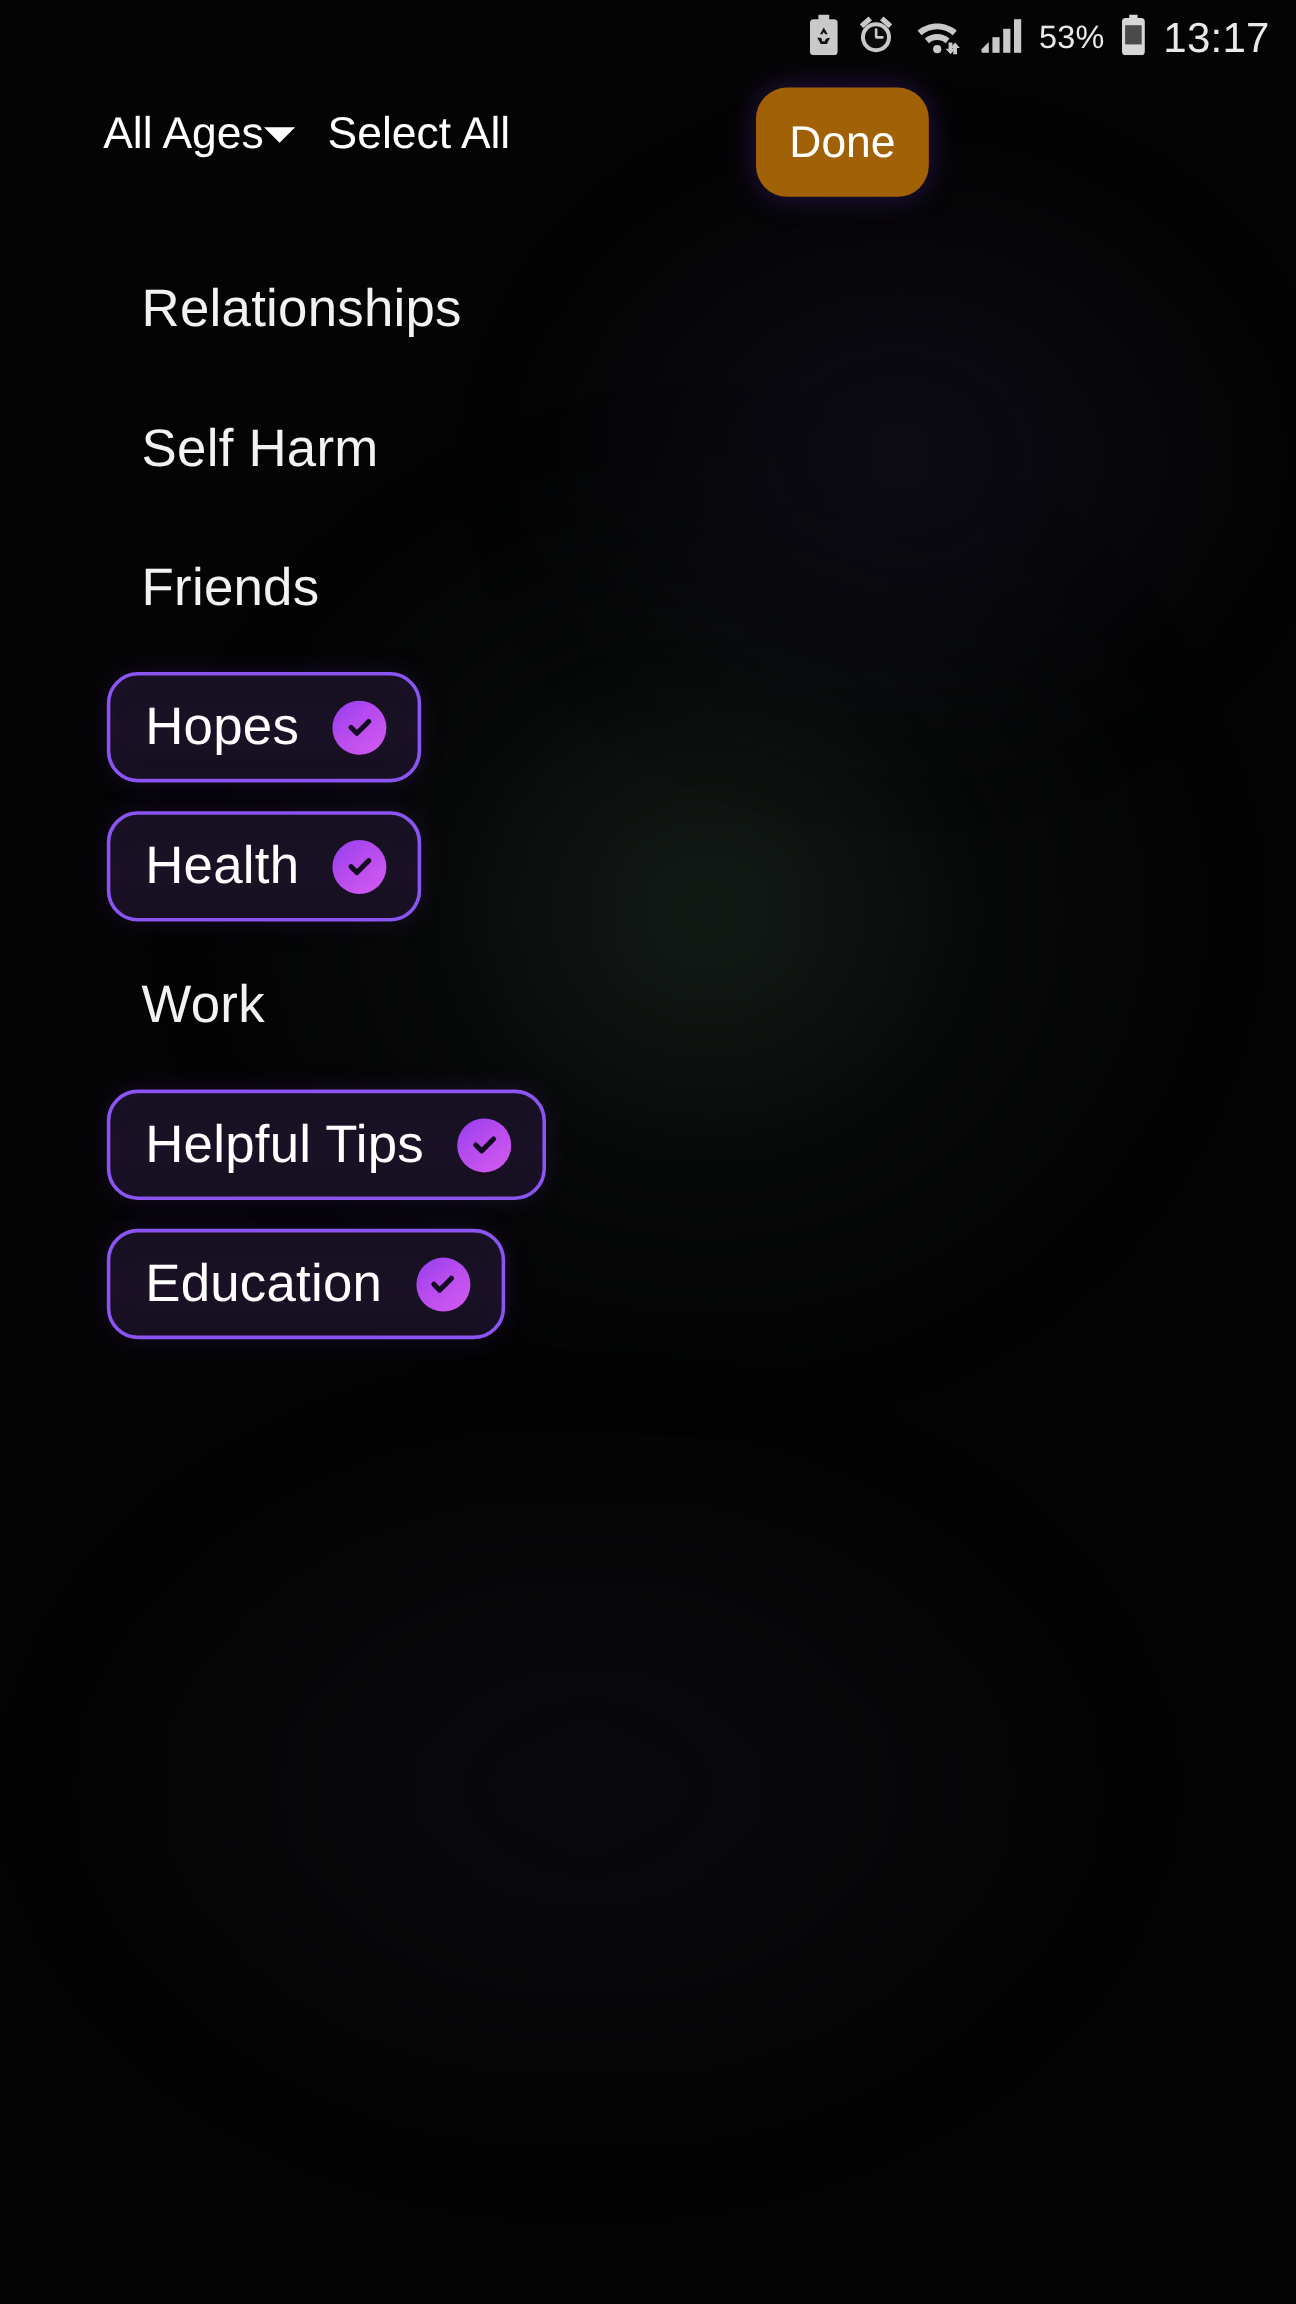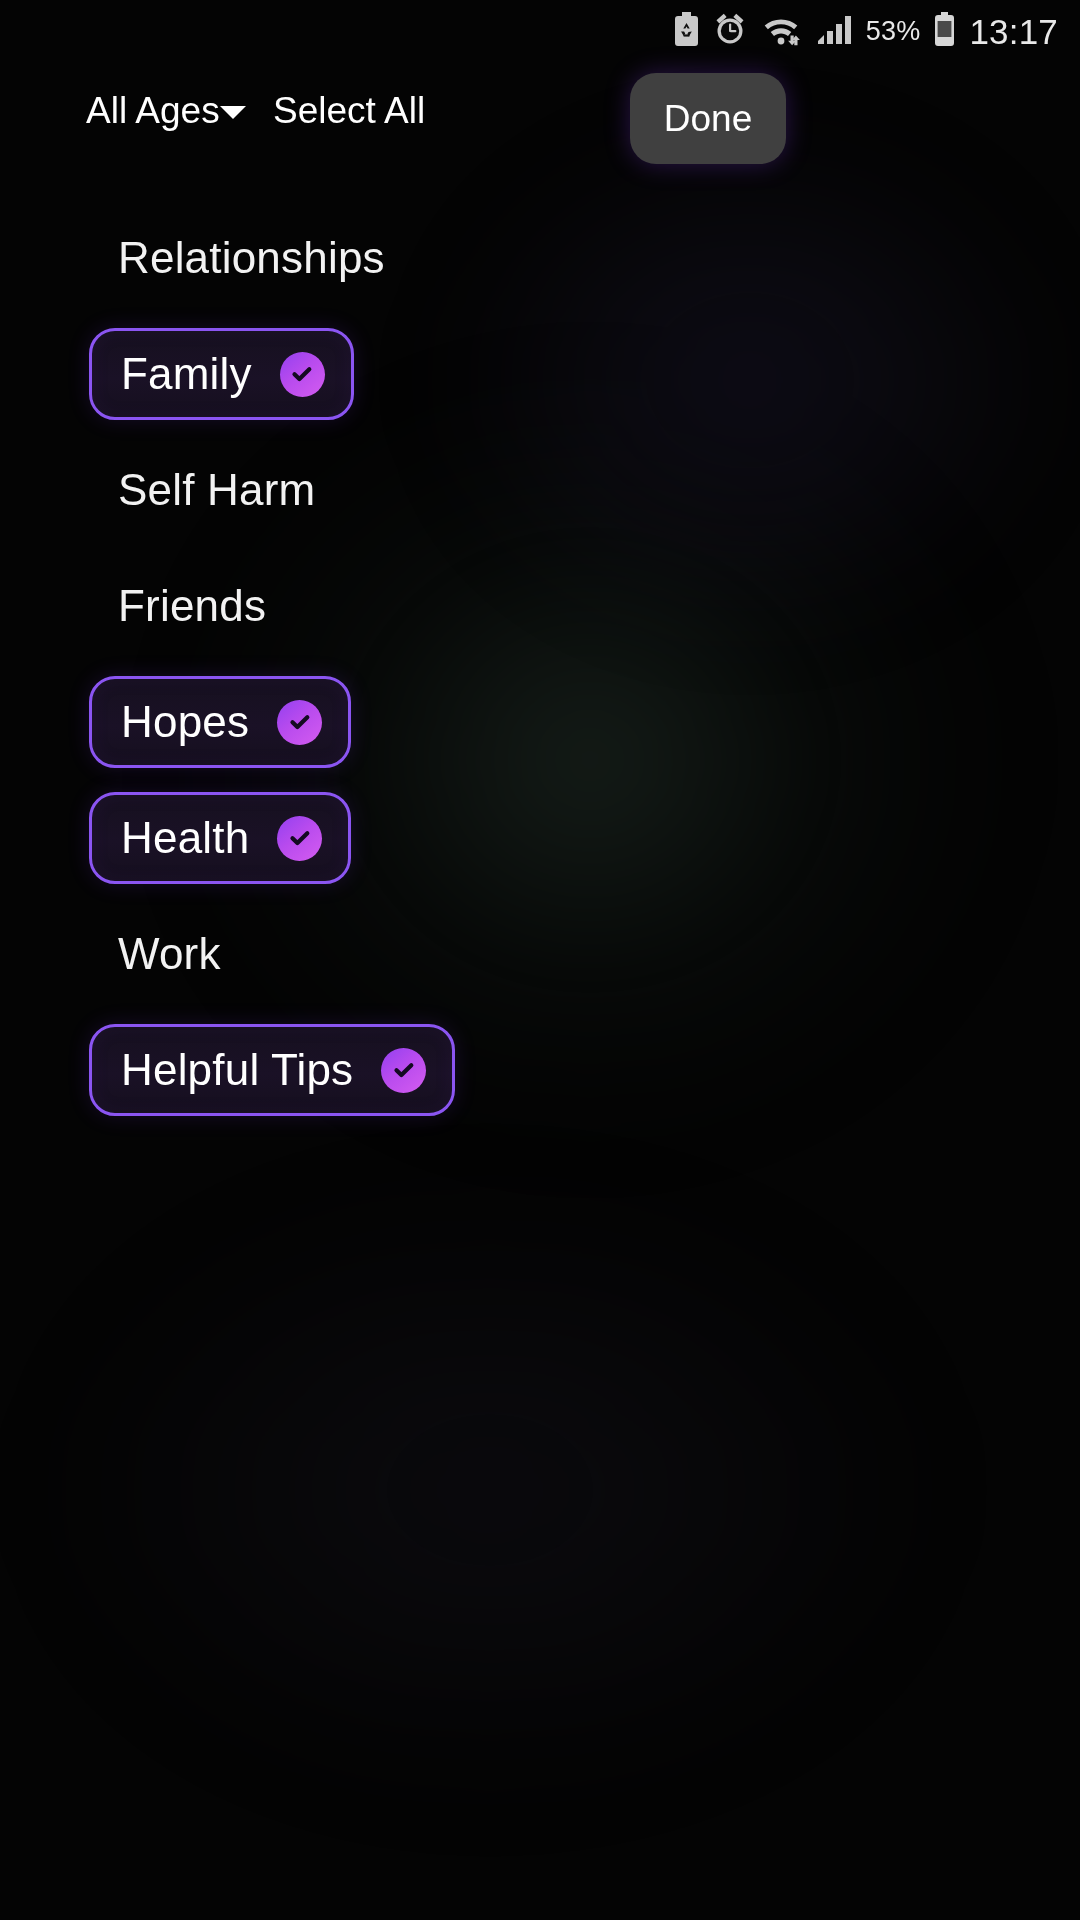--- a/index.html
+++ b/index.html
@@ -62,22 +62,22 @@
   #ages-caret {
     width:0;height:0;border-left:13px solid transparent;border-right:13px solid transparent;
     border-top:13px solid #fff; margin-top:4px;
   }
   #select-all {
     position:absolute; left:273px; top:30px;
     color:#fff; font-size:37px; line-height:1; white-space:nowrap;
   }
   #done-button {
     position:absolute; left:630px; top:11px;
-    width:156px; height:91px; border-radius:26px;
-    background:#404040;
+    width:144px; height:91px; border-radius:26px;
+    background:#a16207;
     display:flex; align-items:center; justify-content:center;
     border:none; cursor:pointer;
     box-shadow:0 0 26px rgba(139,63,252,0.28);
   }
   #done-button span { color:#ffffff; font-size:37px; line-height:1; }
 
   
   #topic-list {
     position:absolute; left:0; top:200px; width:1080px;
     z-index:8;
@@ -183,30 +183,20 @@
     <button id="done-button">
       <span>Done</span>
     </button>
   </div>
 
   <div id="topic-list">
       <div class="topic-row">
         <div class="topic-plain">Relationships</div>
       </div>
       <div class="topic-row">
-        <div class="topic-chip">
-          <span class="chip-label">Family</span>
-          <span class="check-badge">
-            <svg width="26" height="26" viewBox="0 0 26 26">
-              <path d="M5.5 13.2 L10.4 18.1 L20.3 8.2" fill="none" stroke="#140a22" stroke-width="4.2" stroke-linecap="round" stroke-linejoin="round"></path>
-            </svg>
-          </span>
-        </div>
-      </div>
-      <div class="topic-row">
         <div class="topic-plain">Self Harm</div>
       </div>
       <div class="topic-row">
         <div class="topic-plain">Friends</div>
       </div>
       <div class="topic-row">
         <div class="topic-chip">
           <span class="chip-label">Hopes</span>
           <span class="check-badge">
             <svg width="26" height="26" viewBox="0 0 26 26">
@@ -231,15 +221,25 @@
       <div class="topic-row">
         <div class="topic-chip">
           <span class="chip-label">Helpful Tips</span>
           <span class="check-badge">
             <svg width="26" height="26" viewBox="0 0 26 26">
               <path d="M5.5 13.2 L10.4 18.1 L20.3 8.2" fill="none" stroke="#140a22" stroke-width="4.2" stroke-linecap="round" stroke-linejoin="round"></path>
             </svg>
           </span>
         </div>
       </div>
+      <div class="topic-row">
+        <div class="topic-chip">
+          <span class="chip-label">Education</span>
+          <span class="check-badge">
+            <svg width="26" height="26" viewBox="0 0 26 26">
+              <path d="M5.5 13.2 L10.4 18.1 L20.3 8.2" fill="none" stroke="#140a22" stroke-width="4.2" stroke-linecap="round" stroke-linejoin="round"></path>
+            </svg>
+          </span>
+        </div>
+      </div>
     </div>
 
 </div>
 
 </body></html>

